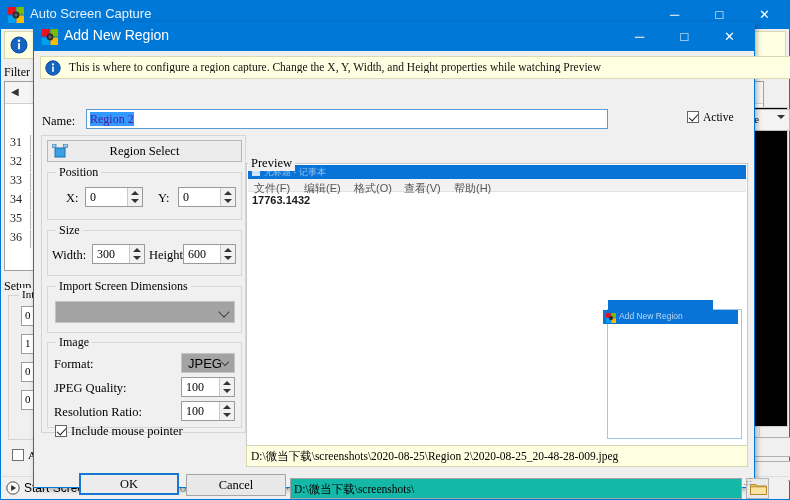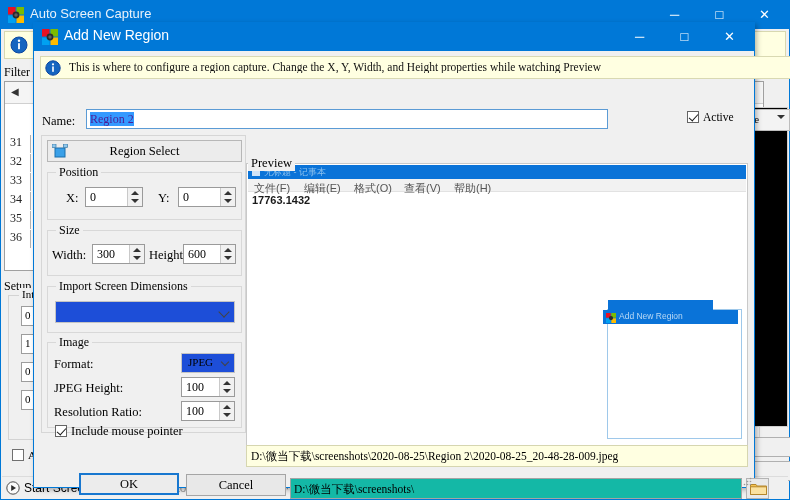--- a/index.html
+++ b/index.html
@@ -196,22 +196,22 @@
     background:#f1f1f1; border-left:1px solid #c9c9c9;
   }
   .spin .arrows .up, .spin .arrows .dn {
     position:absolute; left:3px; width:0; height:0;
     border-left:4px solid transparent; border-right:4px solid transparent;
   }
   .spin .arrows .up { top:3px; border-bottom:4px solid #333; }
   .spin .arrows .dn { top:11px; border-top:4px solid #333; }
 
   .combo {
-    position:absolute; background:#1d4ed8; border:1px solid #c4c4c4; height:22px;
-    font-family:Liberation Serif, serif; font-size:11px;
+    position:absolute; background:#a3a3a3; border:1px solid #c4c4c4; height:22px;
+    font-family:Liberation Sans, sans-serif; font-size:13px;
   }
   .combo .val { position:absolute; left:6px; top:3px; }
   .combo .chev {
     position:absolute; right:6px; top:6px; width:8px; height:8px;
     border-right:1.6px solid #444; border-bottom:1.6px solid #444;
     transform:rotate(45deg);
   }
 
   
   .preview-legend { position:absolute; left:214px; top:105px; font-size:12.5px; background:#f0f0f0; padding:0 3px; z-index:3;}
@@ -503,21 +503,21 @@
 
         <div class="grp" style="top:206px; width:195px; height:86px;">
           <span class="grp-title">Image</span>
 
           <span class="fld-label" style="left:6px; top:14px;">Format:</span>
           <div class="combo" style="left:133px; top:10px; width:54px; height:20px;">
             <span class="val" style="top:2px;">JPEG</span>
             <span class="chev" style="top:5px; width:6px; height:6px;"></span>
           </div>
 
-          <span class="fld-label" style="left:6px; top:38px;">JPEG Height:</span>
+          <span class="fld-label" style="left:6px; top:38px;">JPEG Quality:</span>
           <div class="spin" style="left:133px; top:34px; width:54px;">
             <span class="val">100</span>
             <span class="arrows">
                 <i class="up"></i>
                 <i class="dn"></i>
               </span>
           </div>
 
           <span class="fld-label" style="left:6px; top:62px;">Resolution Ratio:</span>
           <div class="spin" style="left:133px; top:58px; width:54px;">

